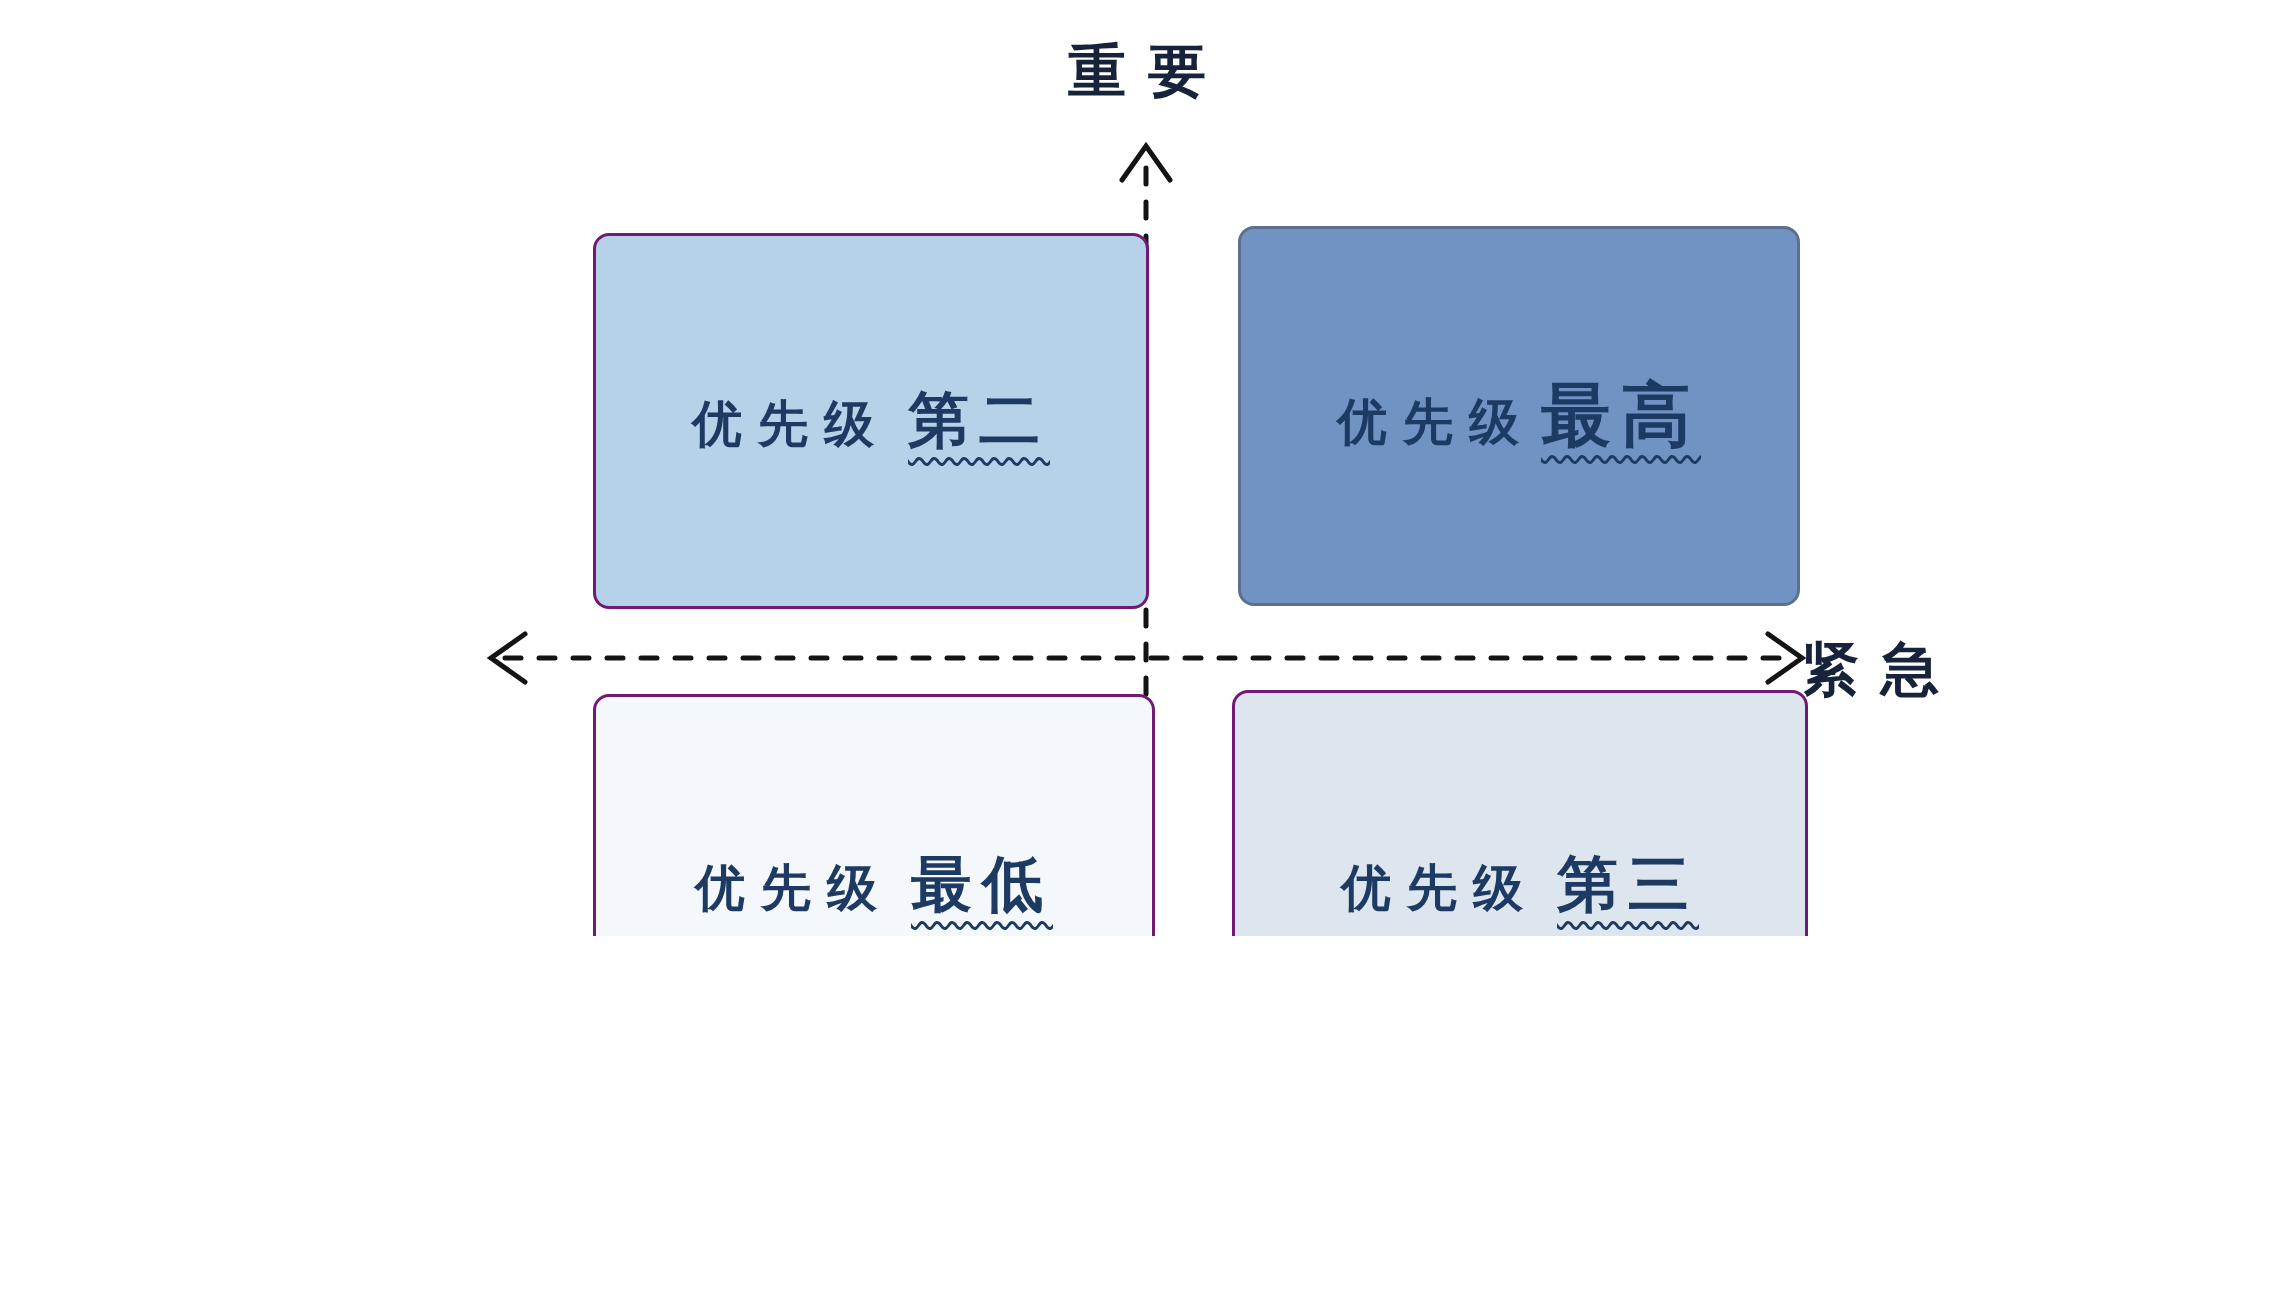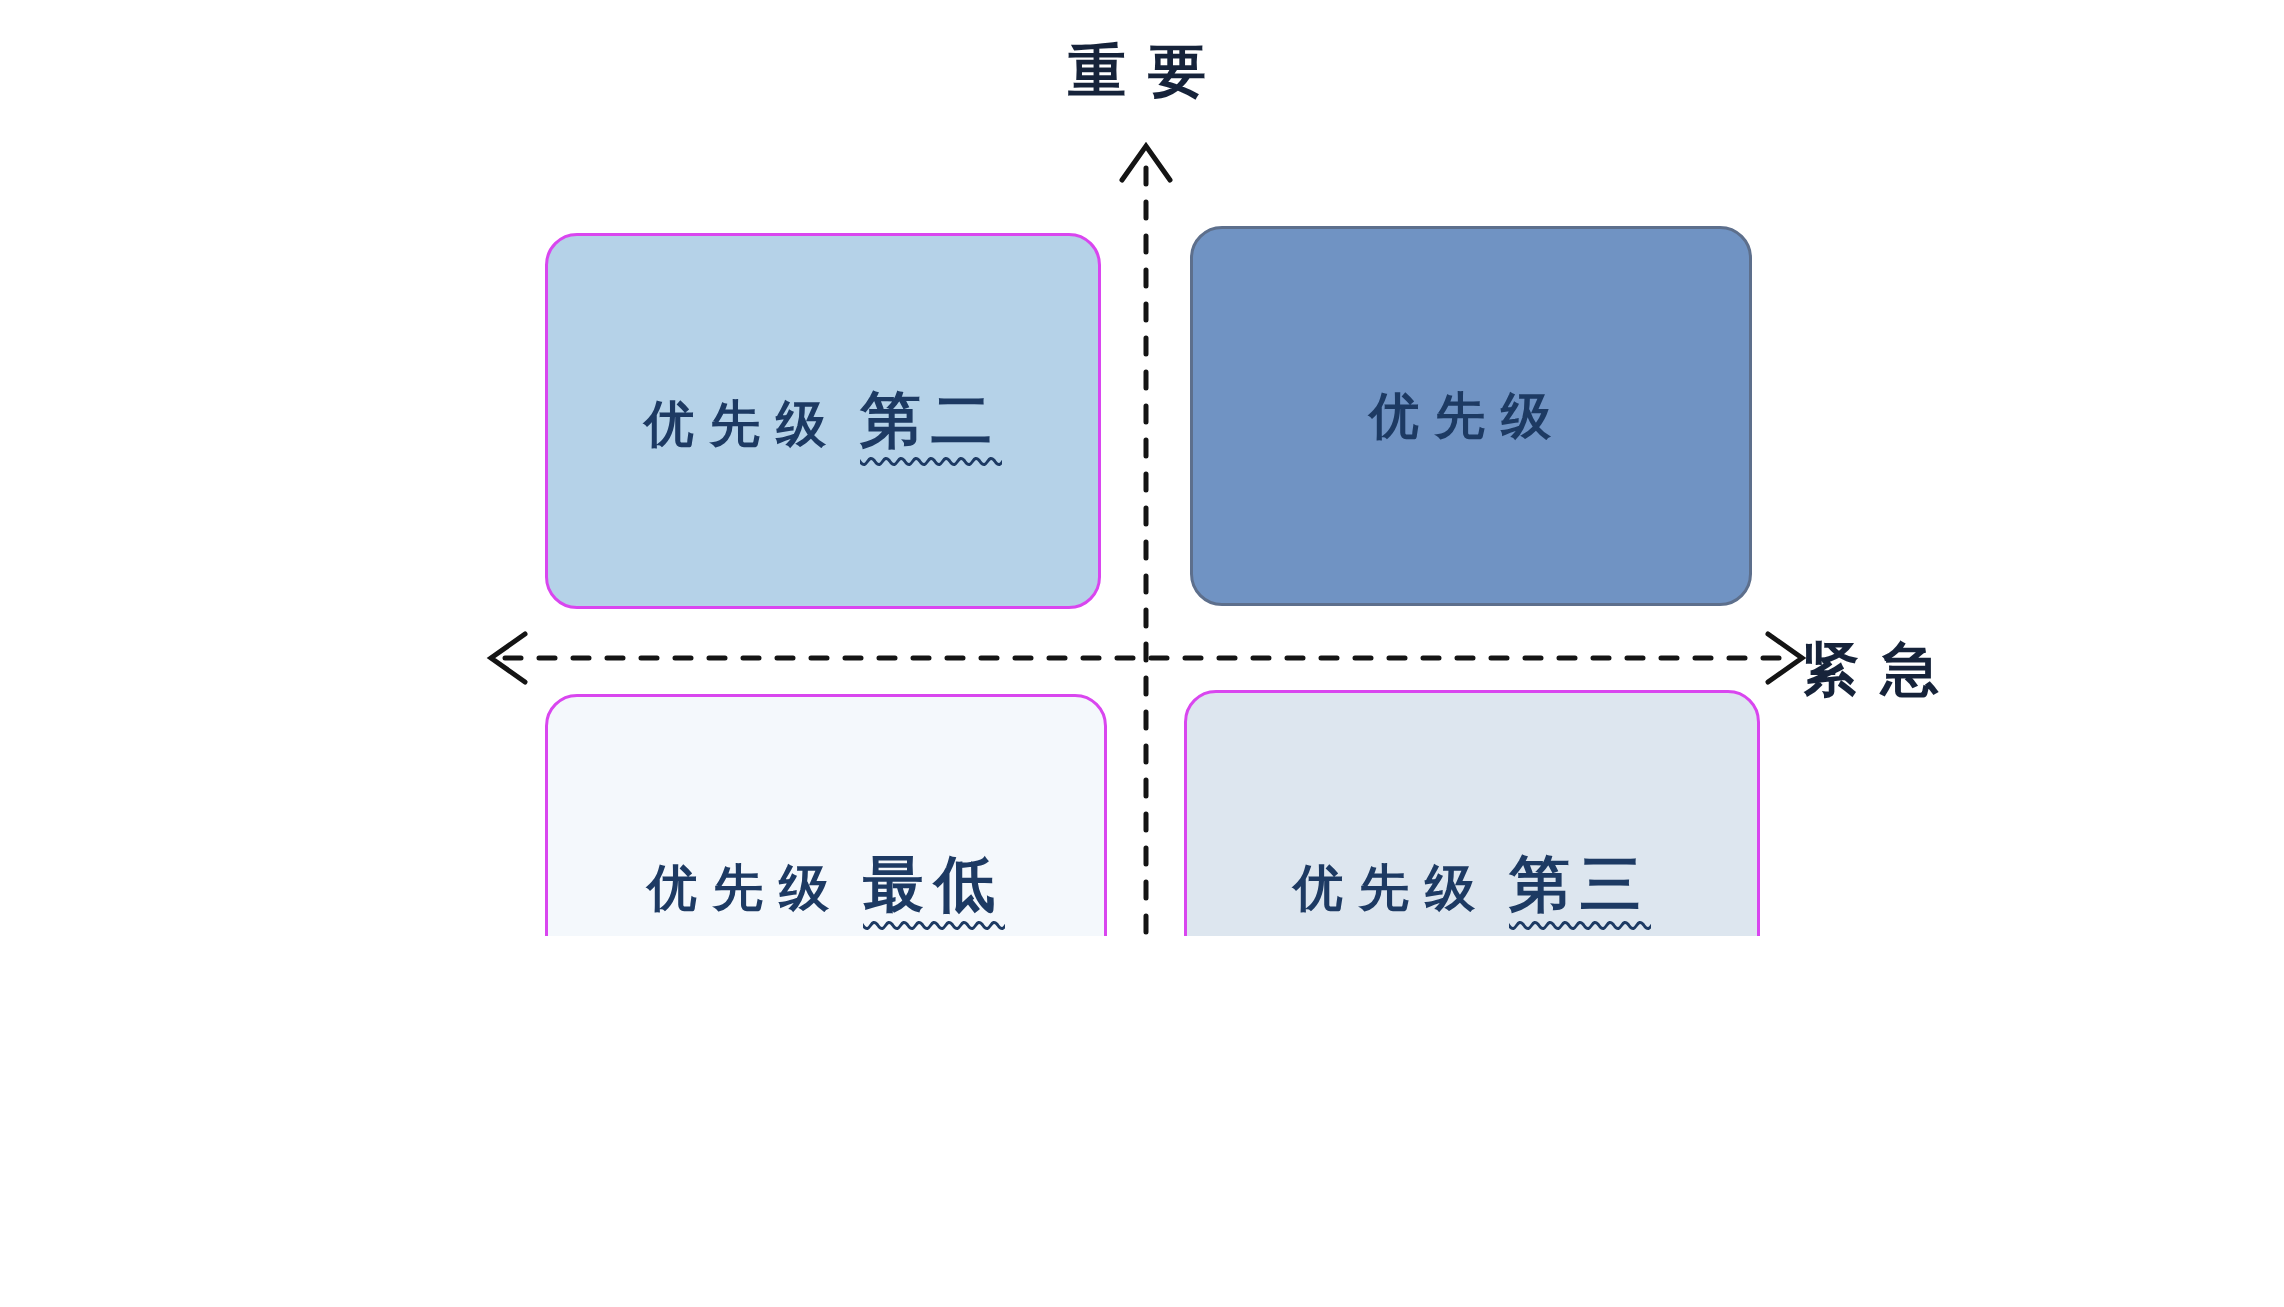--- a/index.html
+++ b/index.html
@@ -34,26 +34,27 @@
     white-space: nowrap;
     transform: translate(-50%, -50%);
   }
   .axis-label.top    { left: 1148px; top: 72px; }
   .axis-label.bottom { left: 1148px; top: 1232px; }
   .axis-label.left   { left: 338px;  top: 666px; }
   .axis-label.right  { left: 1881px; top: 670px; }
   
   .quadrant {
     position: absolute;
-    border: 3px solid #d946ef;
-    border-radius: 32px;
+    border: 3px solid #701a75;
+    border-radius: 16px;
     display: flex;
     align-items: center;
     justify-content: center;
     box-sizing: border-box;
+    margin-left: 48px;
   }
   .quadrant.tl { left: 545px;  top: 233px; width: 556px; height: 376px; background: #b5d2e8; }
   .quadrant.tr { left: 1190px; top: 226px; width: 562px; height: 380px; background: #7093c3; border-color: #5d6f8c; }
   .quadrant.bl { left: 545px;  top: 694px; width: 562px; height: 382px; background: #f4f8fc; }
   .quadrant.br { left: 1184px; top: 690px; width: 576px; height: 390px; background: #dde6ef; }
   .quadrant-text {
     color: #1d3a63;
     font-weight: 700;
     white-space: nowrap;
     display: flex;
@@ -102,20 +103,21 @@
   <div class="quadrant tl">
     <div class="quadrant-text">
       <span class="q-prefix">优先级</span>
       <span class="q-emph">第二</span>
     </div>
   </div>
 
   <div class="quadrant tr">
     <div class="quadrant-text">
       <span class="q-prefix" style="margin-right:6px;">优先级</span>
+      <span class="q-emph" style="font-size:70px;">最高</span>
     </div>
   </div>
 
   <div class="quadrant bl">
     <div class="quadrant-text">
       <span class="q-prefix">优先级</span>
       <span class="q-emph">最低</span>
     </div>
   </div>
 

